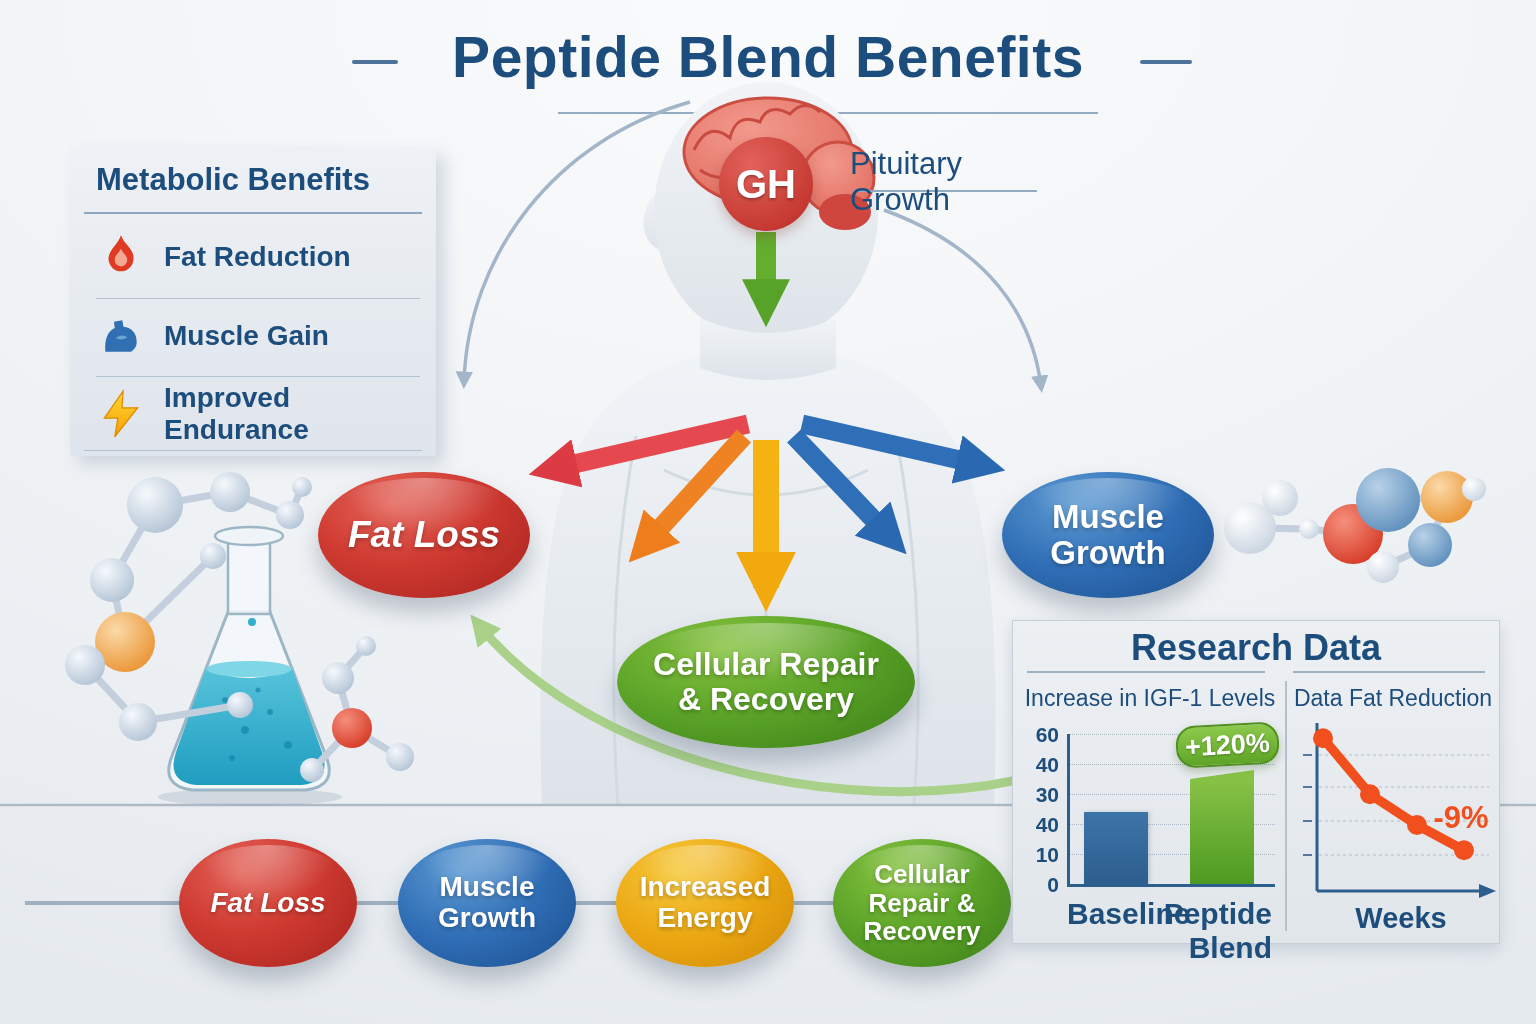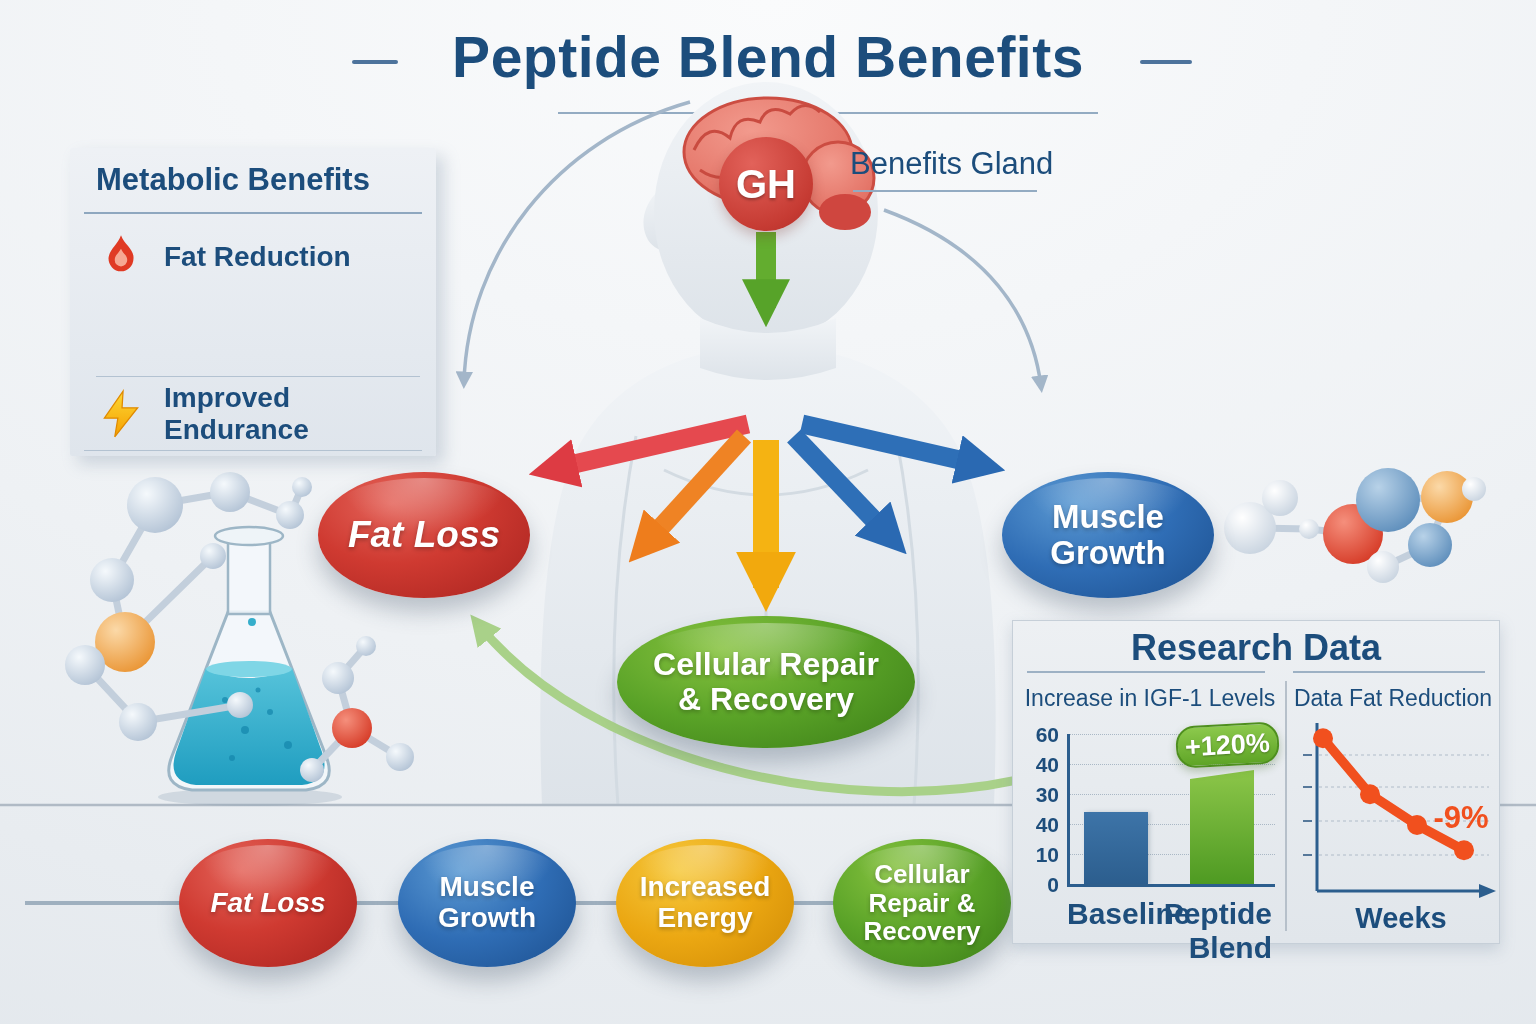--- a/index.html
+++ b/index.html
@@ -271,39 +271,48 @@
     <div class="mb-underline"></div>
     <div class="mb-row r1">
       <span class="mb-icon">
         <svg viewBox="0 0 24 24" width="50" height="50">
           <path d="M12 1.5 C10.5 6 6.5 8 6 12.5 a6 6.3 0 0 0 12 .2 C18.3 8 13.5 6 12 1.5 Z" fill="#e03a24"></path>
           <path d="M12 8 c-1.5 2.5 -3 3.2 -3 5.5 a3 3 0 0 0 6 0 C15 11 13 10.5 12 8 Z" fill="#f6a893"></path>
         </svg>
       </span>
       <span class="mb-label">Fat Reduction</span>
     </div>
+    <div class="mb-row r2">
+      <span class="mb-icon">
+        <svg viewBox="0 0 24 24" width="50" height="50">
+          <path d="M4.5 19.5 C4 13 6 9.5 9 8.2 L8.6 5.2 L12.6 4.4 L13.2 7.6 C17.2 8 19.8 11 19.5 15.5 C19.4 17.2 18.4 18.6 16.8 19.5 Z" fill="#2f6fb2"></path>
+          <path d="M9.5 13 C11 11.5 13.5 11.3 15 12.6 C13.5 13.8 11 14 9.5 13 Z" fill="#6ea3d6"></path>
+        </svg>
+      </span>
+      <span class="mb-label">Muscle Gain</span>
+    </div>
     <div class="mb-row r3">
       <span class="mb-icon">
         <svg viewBox="0 0 24 24" width="50" height="50">
           <defs>
               <linearGradient id="boltGrad" x1="0" y1="0" x2="0" y2="1">
             <stop offset="0" stop-color="#fdd835"></stop>
                 <stop offset="1" stop-color="#f59f00"></stop>
           </linearGradient>
             </defs>
           <polygon points="13,1 4,14 10.5,14 9,23 20,9 12.5,9" fill="url(#boltGrad)" stroke="#e08a00" stroke-width=".6"></polygon>
         </svg>
       </span>
       <span class="mb-label">Improved Endurance</span>
     </div>
     <div class="mb-bottomline"></div>
   </div>
 
   <div class="gh-badge">GH</div>
-  <div class="pituitary-label">Benefits Gland</div>
+  <div class="pituitary-label">Pituitary Growth</div>
 
   <div class="ellipse e-red mid-fat">Fat Loss</div>
   <div class="ellipse e-blue mid-muscle">
       <span>Muscle Growth</span>
     </div>
   <div class="ellipse e-green mid-cell">
       <span>Cellular Repair &amp; Recovery</span>
     </div>
 
   <div class="ellipse e-red bot bot1">

